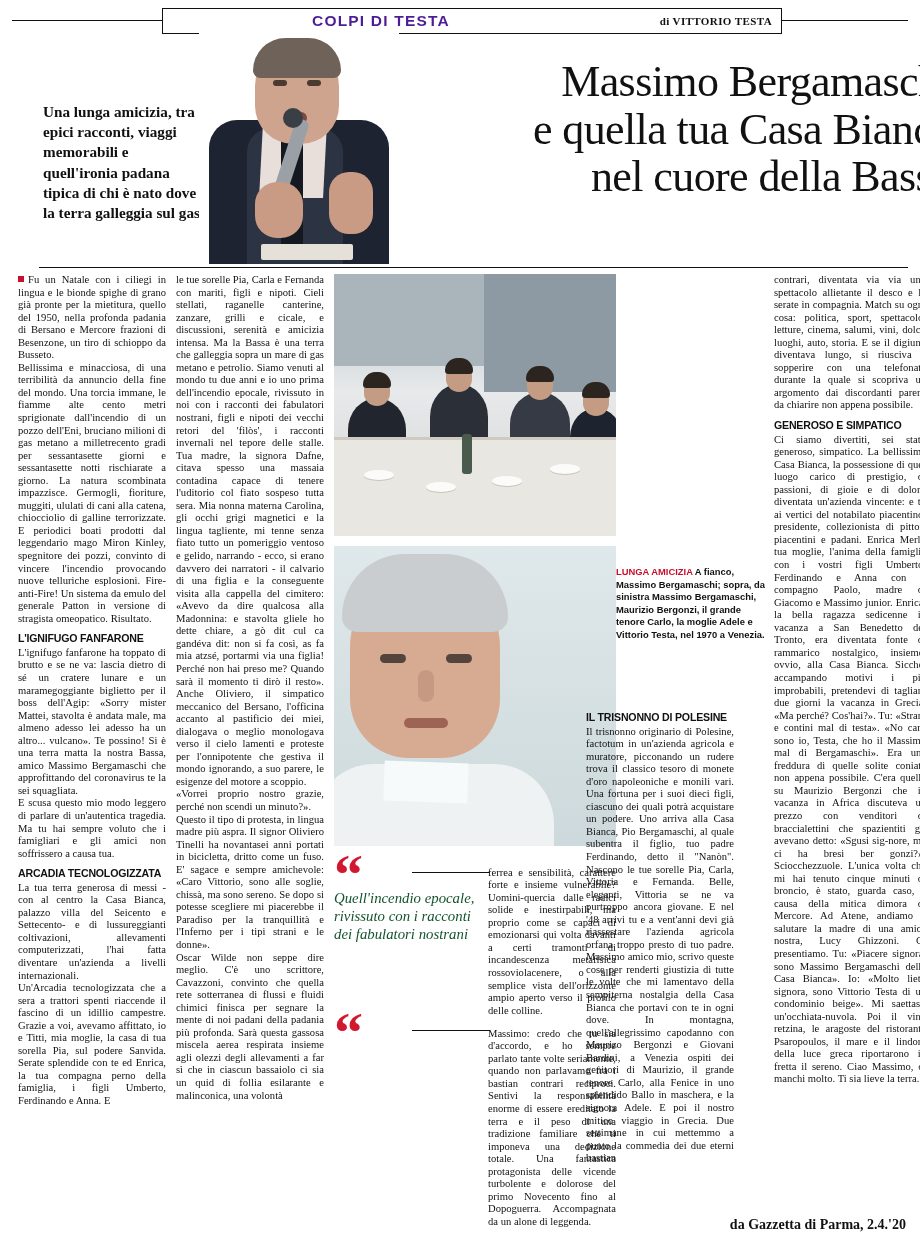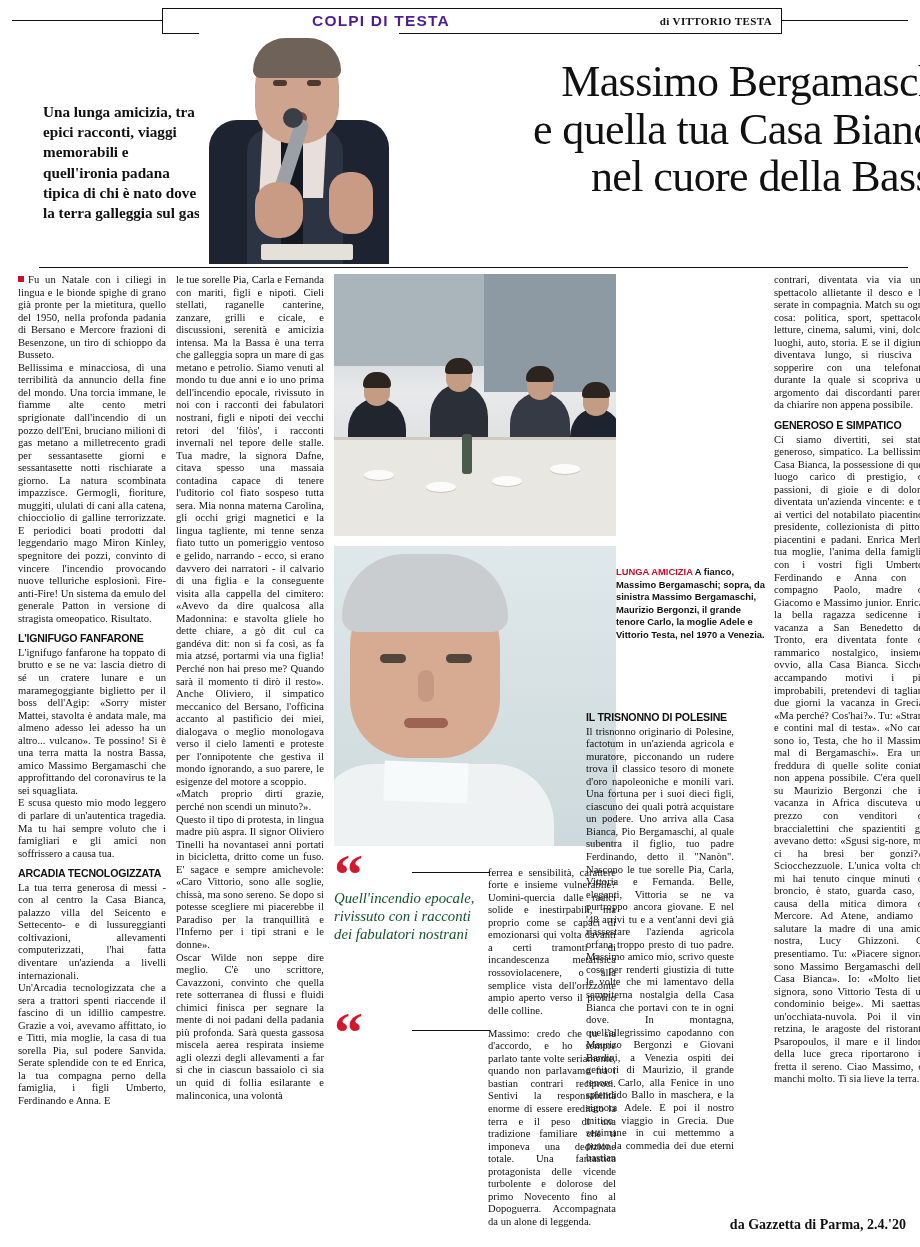--- a/index.html
+++ b/index.html
@@ -213,21 +213,21 @@
       <div class="sechead">L'IGNIFUGO FANFARONE</div>
       <p>L'ignifugo fanfarone ha toppato di brutto e se ne va: lascia dietro di sé un cratere lunare e un maramegoggiante biglietto per il boss dell'Agip: «Sorry mister Mattei, stavolta è andata male, ma almeno adesso lei adesso ha un altro... vulcano». Te possino! Si è una terra matta la nostra Bassa, amico Massimo Bergamaschi che approfittando del coronavirus te la sei squagliata.</p>
       <p>E scusa questo mio modo leggero di parlare di un'autentica tragedia. Ma tu hai sempre voluto che i famigliari e gli amici non soffrissero a causa tua.</p>
       <div class="sechead">ARCADIA TECNOLOGIZZATA</div>
       <p>La tua terra generosa di messi - con al centro la Casa Bianca, palazzo villa del Seicento e Settecento- e di lussureggianti coltivazioni, allevamenti computerizzati, l'hai fatta diventare un'azienda a livelli internazionali.</p>
       <p>Un'Arcadia tecnologizzata che a sera a trattori spenti riaccende il fascino di un idillio campestre. Grazie a voi, avevamo affittato, io e Titti, mia moglie, la casa di tua sorella Pia, sul podere Sanvida. Serate splendide con te ed Enrica, la tua compagna perno della famiglia, i figli Umberto, Ferdinando e Anna. E</p>
     </div>
 
     <div class="col c2">
       <p>le tue sorelle Pia, Carla e Fernanda con mariti, figli e nipoti. Cieli stellati, raganelle canterine, zanzare, grilli e cicale, e discussioni, serenità e amicizia intensa. Ma la Bassa è una terra che galleggia sopra un mare di gas metano e petrolio. Siamo venuti al mondo tu due anni e io uno prima dell'incendio epocale, rivissuto in noi con i racconti dei fabulatori nostrani, figli e nipoti dei vecchi retori del 'filòs', i racconti invernali nel tepore delle stalle. Tua madre, la signora Dafne, citava spesso una massaia contadina capace di tenere l'uditorio col fiato sospeso tutta sera. Mia nonna materna Carolina, gli occhi grigi magnetici e la lingua tagliente, mi tenne senza fiato tutto un pomeriggio ventoso e gelido, narrando - ecco, si erano davvero dei narratori - il calvario di una figlia e la conseguente visita alla cappella del cimitero: «Avevo da dire qualcosa alla Madonnina: e stavolta gliele ho dette chiare, a gò dit cul ca gandéva dit: non si fa così, as fa mia atzsé, portarmi via una figlia! Perché non hai preso me? Quando sarà il momento ti dirò il resto». Anche Oliviero, il simpatico meccanico del Bersano, l'officina accanto al pastificio dei miei, dialogava o meglio monologava verso il cielo lamenti e proteste per l'onnipotente che gestiva il mondo ignorando, a suo parere, le esigenze del motore a scoppio.</p>
-      <p>«Match proprio dirti grazie, perché non scendi un minuto?».</p>
+      <p>«Vorrei proprio nostro grazie, perché non scendi un minuto?».</p>
       <p>Questo il tipo di protesta, in lingua madre più aspra. Il signor Oliviero Tinelli ha novantasei anni portati in bicicletta, dritto come un fuso. E' sagace e sempre amichevole: «Caro Vittorio, sono alle soglie, chissà, ma sono sereno. Se dopo si potesse scegliere mi piacerebbe il Paradiso per la tranquillità e l'Inferno per i tipi strani e le donne».</p>
       <p>Oscar Wilde non seppe dire meglio. C'è uno scrittore, Cavazzoni, convinto che quella rete sotterranea di flussi e fluidi chimici finisca per segnare la mente di noi padani della padania più profonda. Sarà questa gassosa miscela aerea respirata insieme agli olezzi degli allevamenti a far sì che in ciascun bassaiolo ci sia un quid di follia esilarante e malinconica, una volontà</p>
     </div>
 
     <div class="photo-a">
       <div class="ph">
         <div class="dine-bg"></div>
         <div class="dine-wall"></div>
         <div class="dine-wall2"></div>
         <div class="pers m1">

